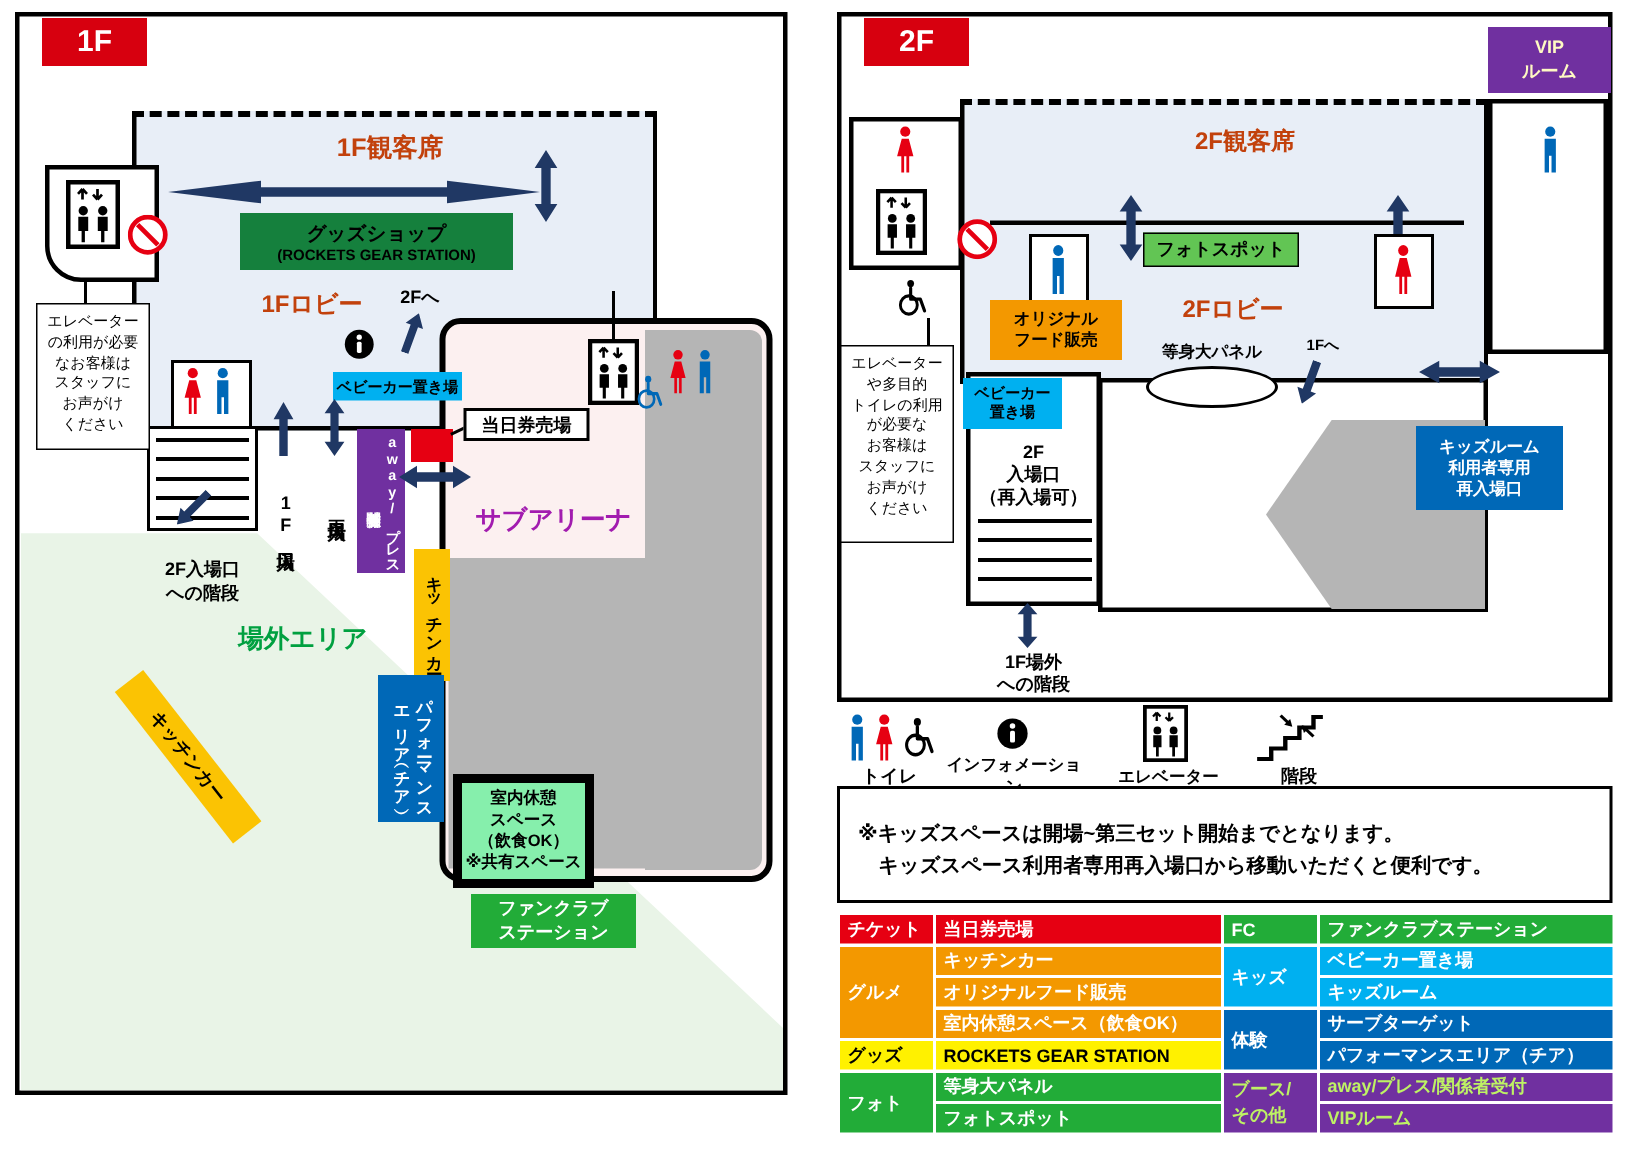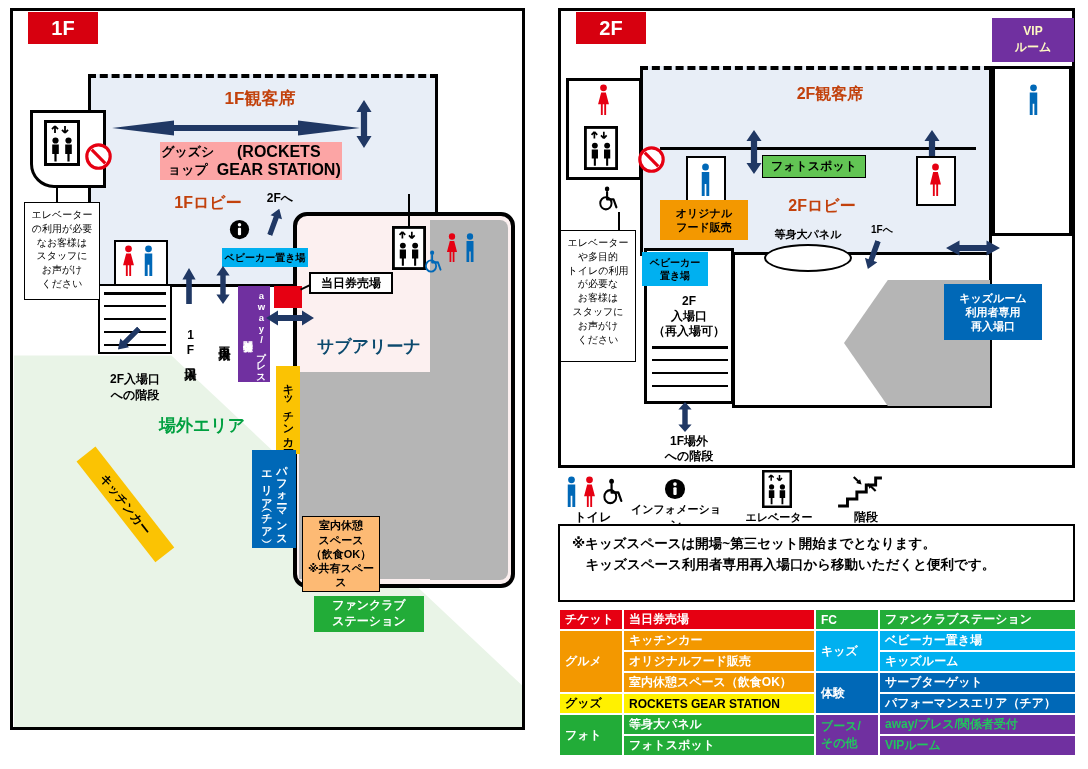--- a/index.html
+++ b/index.html
@@ -17,21 +17,21 @@
   .steps{background:repeating-linear-gradient(to bottom,#000 0 2.5px,transparent 2.5px 13px)}
   .notebox{border:1.5px solid #000;background:#fff;font-size:10px;line-height:1.38;padding:5px 4px;text-align:center}
   #cat-table{border-collapse:collapse;table-layout:fixed;font-size:12px;font-weight:bold}
   #cat-table td{border:2px solid #fff;padding:0 5px;vertical-align:middle;overflow:hidden}
   .c-red{background:#e60012;color:#fff}
   .c-orange{background:#f39800;color:#fff}
   .c-yellow{background:#fff100;color:#000}
   .c-green{background:#22ac38;color:#fff}
   .c-cyan{background:#00b0f0;color:#fff}
   .c-blue{background:#0068b7;color:#fff}
-  .c-purple{background:#7030a0;color:#22c55e}
+  .c-purple{background:#7030a0;color:#bef264}
 </style>
 </head>
 <body>
 
 <div id="canvas">
 
   <svg width="0" height="0" style="position:absolute" aria-hidden="true">
     <symbol id="i-man" viewBox="0 0 16 34" preserveAspectRatio="none">
       <circle cx="8" cy="4" r="3.6" fill="currentColor"></circle>
       <path fill="currentColor" d="M4 9 L12 9 L12 33 L8.9 33 L8.9 21 L7.1 21 L7.1 33 L4 33 Z"></path>
@@ -91,23 +91,23 @@
 
   <div class="a" style="left:293px;top:212px;width:222px;height:376px;background:#fcf0f0;border:4px solid #000;border-radius:14px"></div>
   <div class="a" style="left:430px;top:220px;width:78px;height:360px;background:#b5b5b5;border-radius:0 8px 8px 0"></div>
   <div class="a" style="left:299px;top:372px;width:132px;height:207px;background:#b5b5b5"></div>
 
   <div class="a panel" style="left:30px;top:110px;width:76px;height:78px;border-bottom-left-radius:24px"></div>
   <div class="a panel" style="left:114px;top:240px;width:54px;height:46px;border-width:2px"></div>
   <div class="a panel" style="left:98px;top:284px;width:74px;height:70px;border-width:2px"></div>
   <div class="a steps" style="left:104px;top:292px;width:62px;height:56px"></div>
 
-  <div class="a flex b" style="left:160px;top:142px;width:182px;height:38px;background:#fca5a5;flex-direction:row">
+  <div class="a flex b" style="left:160px;top:142px;width:182px;height:38px;background:#15803d;flex-direction:column">
     <span style="font-size:13px">グッズショップ</span>
-    <span style="font-size:16px">(ROCKETS GEAR STATION)</span>
+    <span style="font-size:10px">(ROCKETS GEAR STATION)</span>
   </div>
 
   <div class="a flex b navy" style="left:140px;top:86px;width:240px;height:24px;font-size:17px">1F観客席</div>
   <svg class="a" style="left:112px;top:120px;width:248px;height:16px;color:#203864">
       <use href="#i-arr2h"></use>
     </svg>
   <svg class="a" style="left:356px;top:100px;width:16px;height:48px;color:#203864">
       <use href="#i-arr2v"></use>
     </svg>
 
@@ -163,38 +163,38 @@
   <div class="a flex b vt pre" style="left:238px;top:286px;width:32px;height:96px;background:#7030a0;color:#fff;font-size:9.5px;letter-spacing:0">away/プレス）
 関係者受付</div>
   <div class="a" style="left:274px;top:286px;width:28px;height:22px;background:#e60012"></div>
   <div class="a line" style="left:300px;top:286px;width:12px;height:2px;transform:rotate(-25deg)"></div>
   <div class="a flex b" style="left:309px;top:272px;width:84px;height:22px;background:#fff;border:2px solid #000;font-size:12px">当日券売場</div>
 
   <svg class="a" style="left:266px;top:310px;width:48px;height:16px;color:#203864">
       <use href="#i-arr2h"></use>
     </svg>
 
-  <div class="a flex b" style="left:304px;top:334px;width:130px;height:24px;font-size:17px;color:#0c4a6e">サブアリーナ</div>
+  <div class="a flex b" style="left:304px;top:334px;width:130px;height:24px;font-size:17px;color:#a21caf">サブアリーナ</div>
   <svg class="a" style="left:392px;top:226px;width:34px;height:44px">
       <use href="#i-elev"></use>
     </svg>
   <svg class="a" style="left:423px;top:250px;width:19px;height:24px;color:#0068b7">
       <use href="#i-wheel"></use>
     </svg>
   <svg class="a" style="left:445px;top:233px;width:14px;height:30px;color:#e60012">
       <use href="#i-woman"></use>
     </svg>
   <svg class="a" style="left:463px;top:233px;width:14px;height:30px;color:#0068b7">
       <use href="#i-man"></use>
     </svg>
 
   <div class="a flex b vt" style="left:276px;top:366px;width:24px;height:88px;background:#fbc303;font-size:11px">キッチンカー</div>
   <div class="a flex b vt pre" style="left:252px;top:450px;width:44px;height:98px;background:#0068b7;color:#fff;font-size:11px">パフォーマンス
 エリア（チア）</div>
-  <div class="a flex b pre" style="left:302px;top:516px;width:78px;height:76px;background:#fdba74;border:1px solid #000000;font-size:11px;line-height:1.3">室内休憩
+  <div class="a flex b pre" style="left:302px;top:516px;width:94px;height:76px;background:#86efac;border:6px solid #000000;font-size:11px;line-height:1.3">室内休憩
 スペース
 （飲食OK）
 ※共有スペース</div>
   <div class="a flex b pre" style="left:314px;top:596px;width:110px;height:36px;background:#22ac38;color:#fff;font-size:12px;line-height:1.3">ファンクラブ
 ステーション</div>
 
   <div class="a flex b" style="left:144px;top:412px;width:116px;height:26px;font-size:17px;color:#00a040">場外エリア</div>
   <div class="a flex b" style="left:86px;top:442px;width:128px;height:24px;background:#fbc303;font-size:12px;transform:rotate(52deg);transform-origin:left center">キッチンカー</div>
 
   <div class="a flex titlebox" style="left:28px;top:12px;width:70px;height:32px">1F</div>
@@ -304,21 +304,21 @@
   <svg class="a" style="left:762px;top:470px;width:30px;height:38px">
       <use href="#i-elev"></use>
     </svg>
   <div class="a flex b" style="left:744px;top:510px;width:70px;height:14px;font-size:11px">エレベーター</div>
 
   <svg class="a" style="left:836px;top:474px;width:48px;height:34px">
       <use href="#i-stairs"></use>
     </svg>
   <div class="a flex b" style="left:846px;top:510px;width:40px;height:14px;font-size:12px">階段</div>
 
-  <div class="a" style="left:558px;top:524px;width:517px;height:78px;border:2.5px solid #000;background:#fff;padding:8px 12px">
+  <div class="a" style="left:558px;top:524px;width:517px;height:78px;border:2.5px solid #000;background:#fff;padding:20px 12px">
     <div class="b" style="font-size:13.5px;line-height:1.55">※キッズスペースは開場~第三セット開始までとなります。</div>
     <div class="b" style="font-size:13.5px;line-height:1.55">　キッズスペース利用者専用再入場口から移動いただくと便利です。</div>
   </div>
 
   <table id="cat-table" class="a" style="left:558px;top:608px;width:517px;height:147px">
     <colgroup>
         <col style="width:64px">
         <col style="width:192px">
         <col style="width:64px">
         <col style="width:197px">

